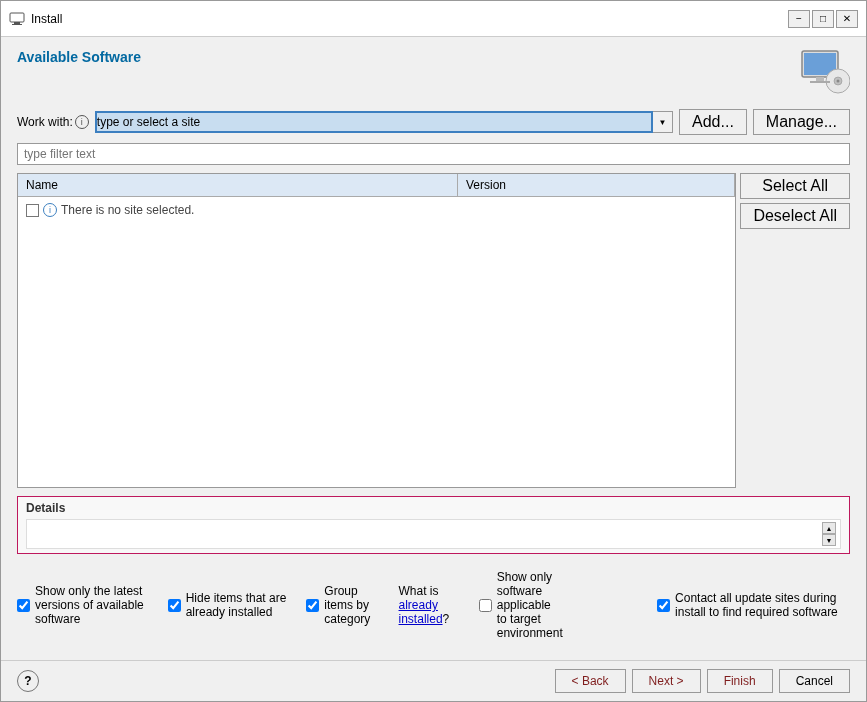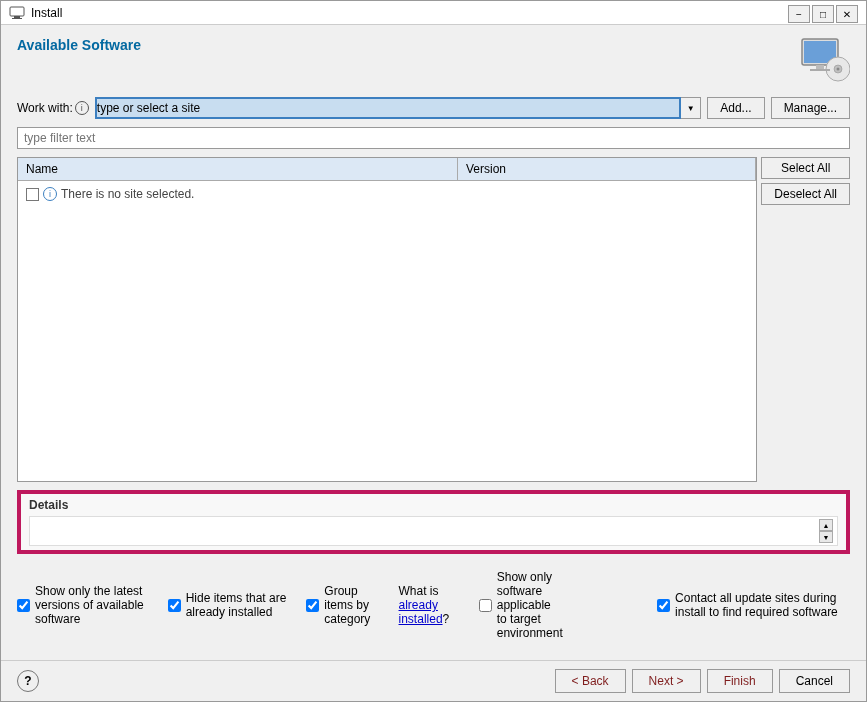--- a/index.html
+++ b/index.html
@@ -20,23 +20,23 @@
       background: #f0f0f0;
       border: 1px solid #999;
       box-shadow: 2px 2px 8px rgba(0,0,0,0.3);
       display: flex;
       flex-direction: column;
     }
     .title-bar {
       background: #fff;
       border-bottom: 1px solid #ccc;
       display: flex;
-      align-items: flex-start;
+      align-items: center;
       padding: 4px 8px;
-      height: 24px;
+      height: 36px;
       justify-content: space-between;
     }
     .title-bar-left {
       display: flex;
       align-items: center;
       gap: 6px;
     }
     .title-text {
       font-size: 12px;
       color: #000;
@@ -128,21 +128,21 @@
       display: flex;
       align-items: center;
       justify-content: center;
       font-size: 8px;
     }
     .btn {
       padding: 3px 12px;
       border: 1px solid #999;
       background: #f0f0f0;
       cursor: pointer;
-      font-size: 12px;
+      font-size: 16px;
       white-space: nowrap;
     }
     .btn:disabled { color: #aaa; cursor: default; }
 
     .filter-input {
       width: 100%;
       border: 1px solid #999;
       padding: 3px 6px;
       font-size: 12px;
       color: #999;
@@ -213,21 +213,21 @@
       color: #444;
     }
 
     .side-buttons {
       display: flex;
       flex-direction: column;
       gap: 4px;
     }
 
     .details-section {
-      border: 4px solid #be185d;
+      border: 1px solid #be185d;
       background: #f8f8f8;
       padding: 4px 8px;
     }
     .details-label {
       font-size: 12px;
       font-weight: bold;
       color: #333;
       margin-bottom: 4px;
     }
     .details-content {

